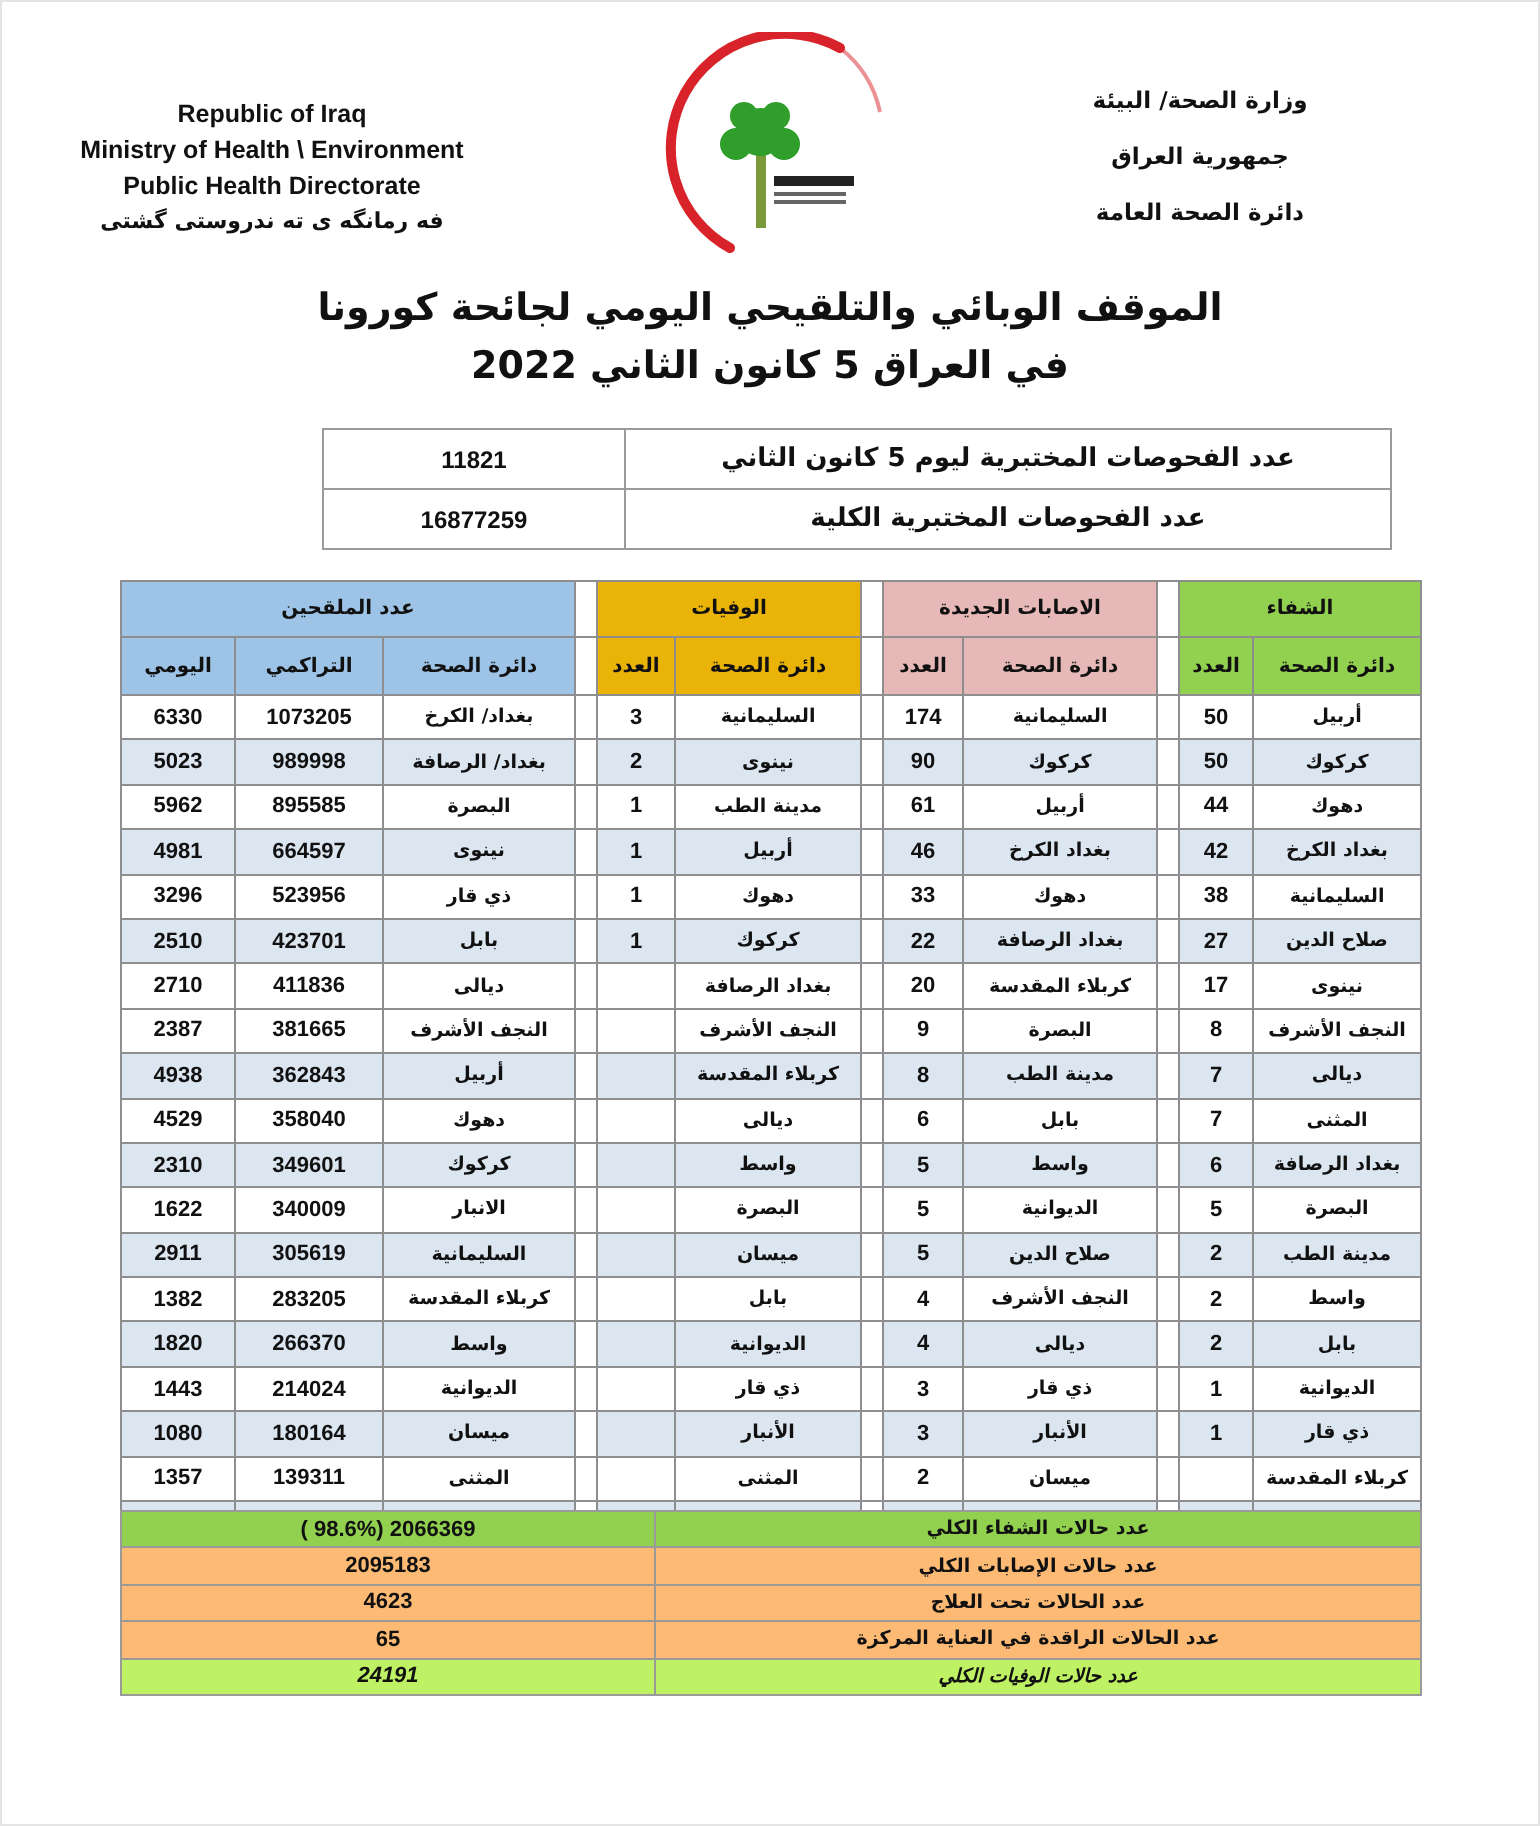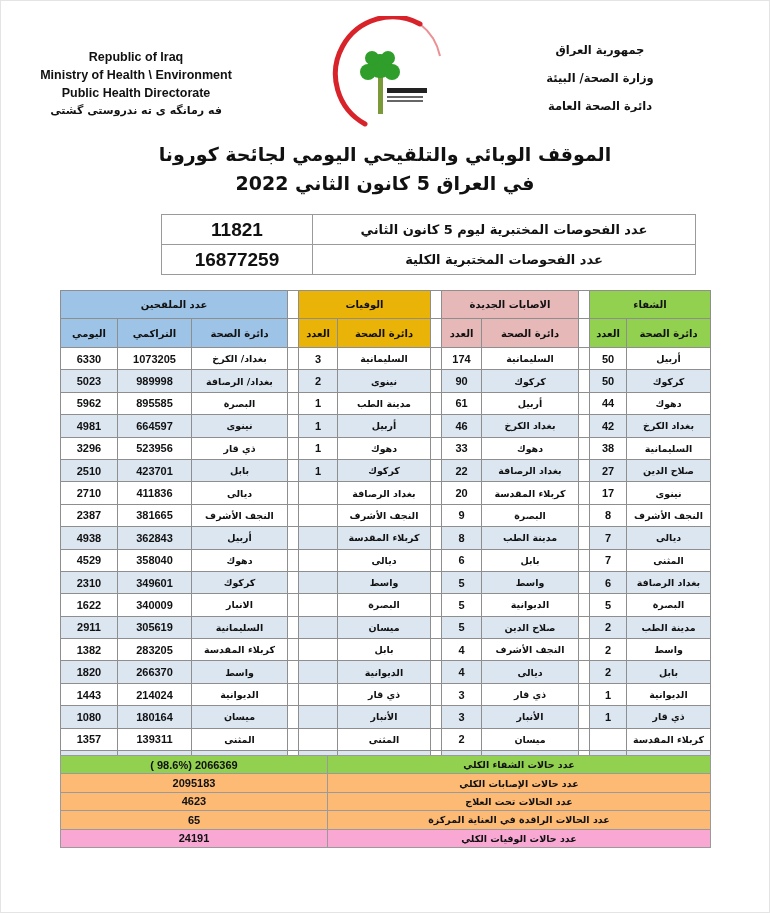--- a/index.html
+++ b/index.html
@@ -8,41 +8,41 @@
   .hdr-en{position:absolute;left:28px;top:48px;width:216px;text-align:center;font-family:"Liberation Sans",sans-serif;font-weight:bold;font-size:12.5px;line-height:18px;}
   .hdr-en div{white-space:nowrap;}
   .hdr-ar{position:absolute;right:90px;top:36px;width:160px;direction:rtl;text-align:center;font-weight:bold;font-size:11.5px;line-height:28px;}
   .logo{position:absolute;left:325px;top:16px;width:125px;height:115px;}
   .title{position:absolute;left:0;width:770px;text-align:center;direction:rtl;font-weight:bold;font-size:19px;}
   .t1{top:143px;}
   .t2{top:172px;}
   table{border-collapse:collapse;}
   .tests{position:absolute;left:161px;top:214px;width:535px;}
   .tests td{border:1px solid #9a9a9a;height:29px;font-weight:bold;text-align:center;font-size:13px;padding:0;}
-  .tests td.v{font-family:"Liberation Sans",sans-serif;font-size:19px;width:150px;}
+  .tests td.v{font-family:"Liberation Sans",sans-serif;font-size:12px;width:150px;}
   .tests td.l{direction:rtl;}
   .main{position:absolute;left:60px;top:290px;width:650px;table-layout:fixed;}
   .main td{border:1px solid #8e8e8e;height:21.4px;padding:0;text-align:center;font-size:9.5px;font-weight:bold;white-space:nowrap;overflow:hidden;}
   .main td.n{font-family:"Liberation Sans",sans-serif;font-size:11px;}
   .main td.ar{direction:rtl;}
   .main td.sp{border-top:1px solid #8e8e8e;border-bottom:1px solid #8e8e8e;background:#fff;}
   .main tr.h1 td{height:27px;font-size:10px;margin-top:12px;}
   .main tr.h2 td{height:28px;font-size:10px;}
   .blue{background:#9dc3e6;}
   .grey{background:#eab308;}
   .pink{background:#e6b8b7;}
   .green{background:#92d050;}
   .alt{background:#dce6f1;}
   .summary{position:absolute;left:60px;top:755px;width:651px;table-layout:fixed;}
   .summary td{border:1px solid #9a9a9a;height:17.4px;padding:0;text-align:center;font-size:9.5px;font-weight:bold;}
   .summary td.v{font-family:"Liberation Sans",sans-serif;font-size:11px;width:266px;}
   .summary td.l{direction:rtl;}
   .sg{background:#92d050;}
   .sp2{background:#fdba74;}
-  .sgr{background:#f9a8d4;}
+  .sgr{background:#bef264;font-style:italic;}
 </style>
 </head>
 <body>
 
 <div class="frame"></div>
 
 <div class="hdr-en">
   <div>Republic of Iraq</div>
   <div>Ministry of Health \ Environment</div>
   <div>Public Health Directorate</div>
@@ -59,22 +59,22 @@
     <circle cx="67" cy="56" r="8" fill="#2f9e2a"></circle>
     <circle cx="47" cy="42" r="7" fill="#2f9e2a"></circle>
     <circle cx="63" cy="42" r="7" fill="#2f9e2a"></circle>
     <rect x="62" y="72" width="40" height="5" fill="#222"></rect>
     <rect x="62" y="80" width="36" height="2" fill="#666"></rect>
     <rect x="62" y="84" width="36" height="2" fill="#666"></rect>
   </svg>
 </div>
 
 <div class="hdr-ar">
+  <div>وزارة الصحة/ البيئة</div>
   <div>جمهورية العراق</div>
-  <div>وزارة الصحة/ البيئة</div>
   <div>دائرة الصحة العامة</div>
 </div>
 
 <div class="title t1">الموقف الوبائي والتلقيحي اليومي لجائحة كورونا</div>
 <div class="title t2">في العراق  5  كانون الثاني 2022</div>
 
 <table class="tests">
   <tbody>
       <tr>
     <td class="v">11821</td>

